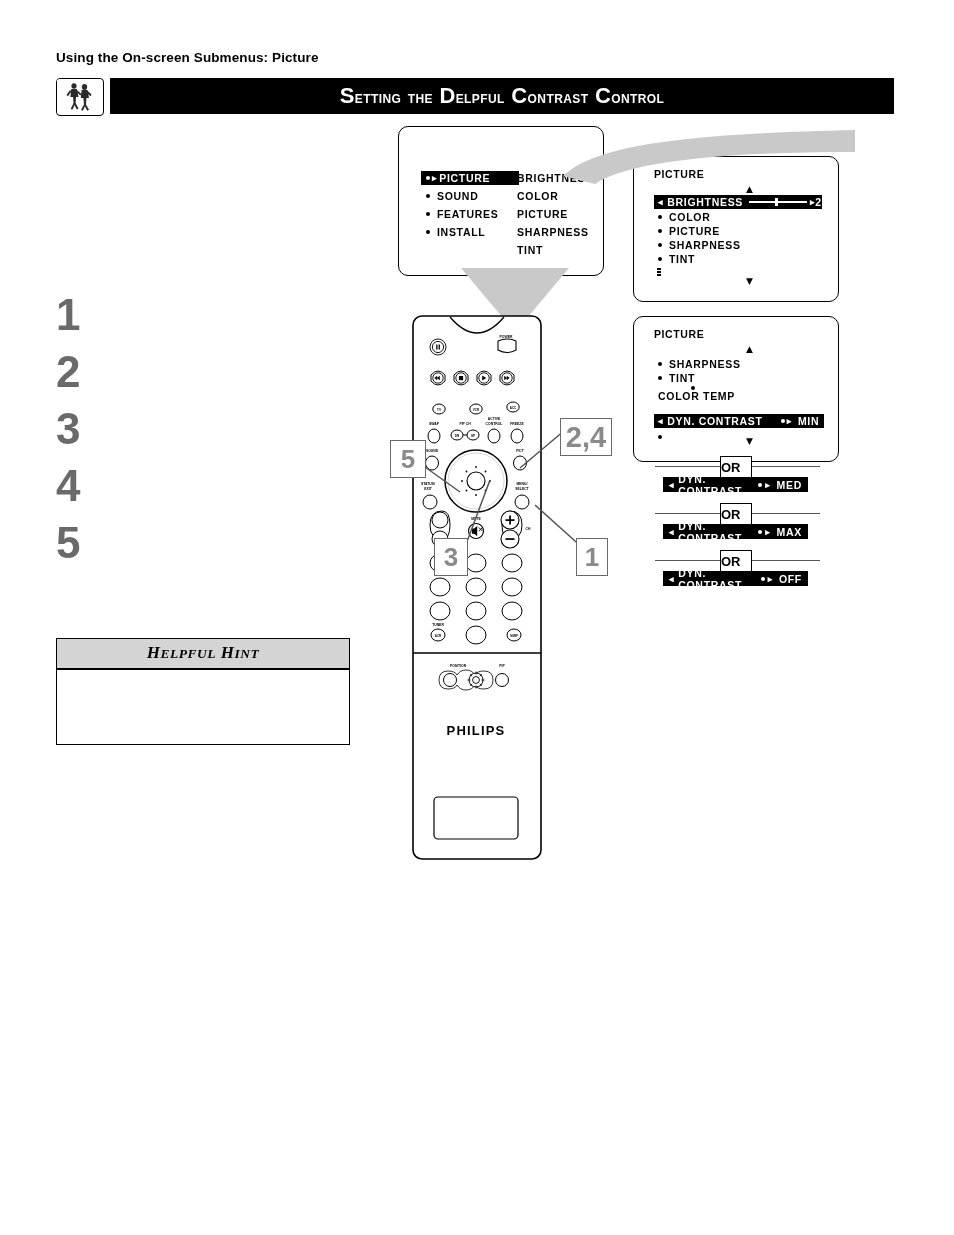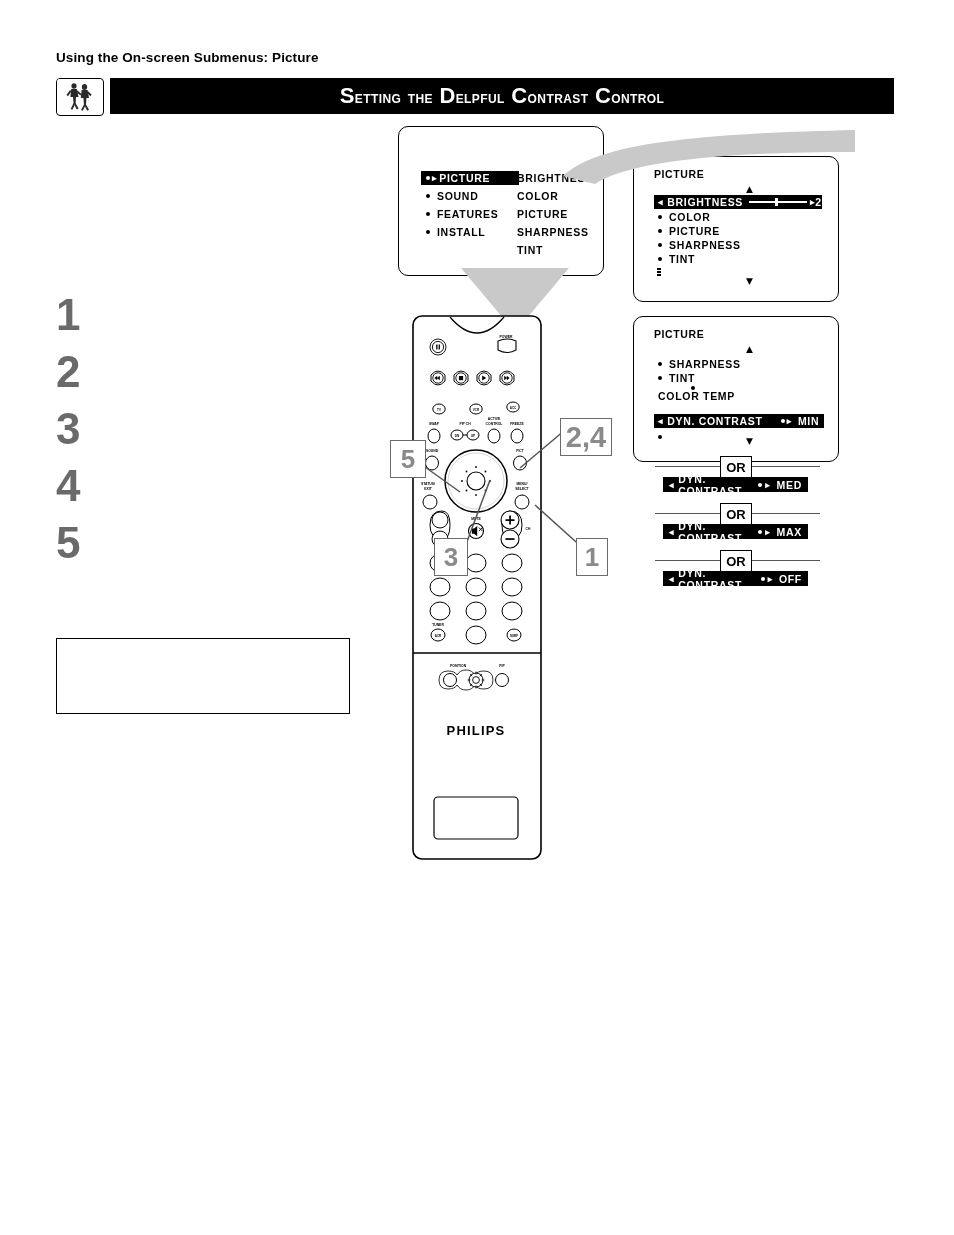--- a/index.html
+++ b/index.html
@@ -222,21 +222,21 @@
 
   
   .orbox {
     position: absolute;
     border: 1.5px solid #000;
     background: #fff;
     width: 30px;
     height: 20px;
     display: flex;
     align-items: center;
-    justify-content: center;
+    justify-content: flex-start;
     font-family: "Liberation Sans", sans-serif;
     font-weight: bold;
     font-size: 13px;
     z-index: 4;
   }
   .orline {
     position: absolute;
     height: 1.4px;
     background: #555;
     z-index: 2;
@@ -314,20 +314,24 @@
     <div class="step-num">4</div>
     <div class="step-text"></div>
   </div>
   <div class="step-row">
     <div class="step-num">5</div>
     <div class="step-text"></div>
   </div>
 </div>
 
 <div class="hint">
+  <div class="hint-head">
+    <span>H</span><span class="sc">ELPFUL</span>
+    <span>H</span><span class="sc">INT</span>
+  </div>
   <div class="hint-body"></div>
 </div>
 
 <svg class="gray-shape" style="left:555px; top:126px;" width="300" height="60" viewBox="0 0 300 60">
   <path d="M8,50 C40,20 120,8 300,4 L300,26 C150,26 70,38 40,58 Z" fill="#c9c9c9"></path>
 </svg>
 
 <svg class="gray-shape" style="left:455px; top:268px;" width="120" height="58" viewBox="0 0 120 58">
   <path d="M6,0 L114,0 L72,50 Q60,60 48,50 Z" fill="#c9c9c9"></path>
 </svg>

